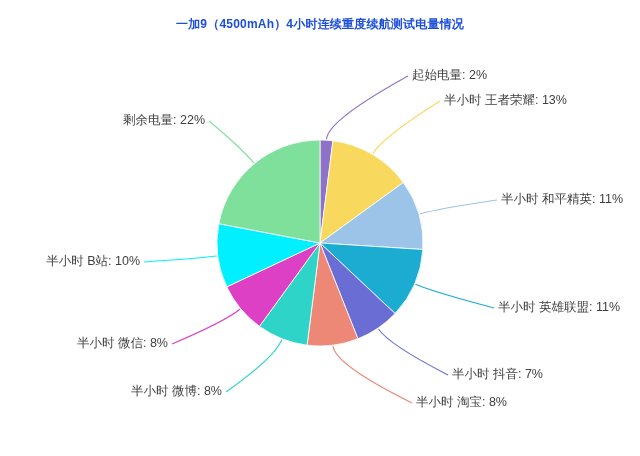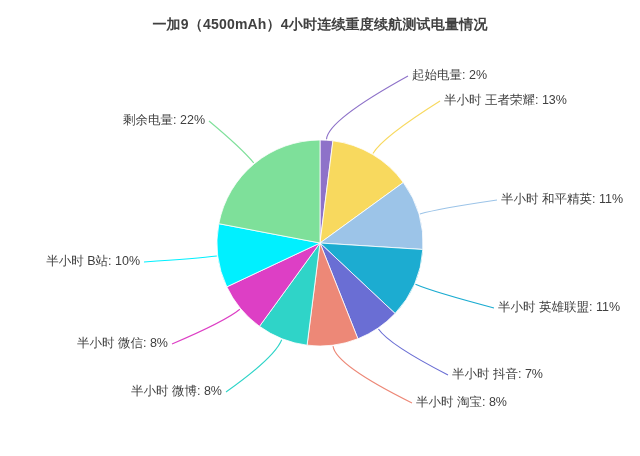--- a/index.html
+++ b/index.html
@@ -8,23 +8,23 @@
     background:#ffffff;
     font-family:"Liberation Sans","DejaVu Sans",sans-serif;
     overflow:hidden;
     position:relative;
   }
   #chart-root{position:absolute;inset:0;}
   .title{
     position:absolute;
     top:16px;left:0;width:640px;
     text-align:center;
-    font-size:14px;
+    font-size:12px;
     font-weight:bold;
-    color:#404040;
+    color:#1d4ed8;
     letter-spacing:0.2px;
     white-space:nowrap;
   }
   svg{position:absolute;top:0;left:0;}
   .lbl{
     font-family:"Liberation Sans","DejaVu Sans",sans-serif;
     font-size:12.5px;
     fill:#404040;
     dominant-baseline:middle;
   }

